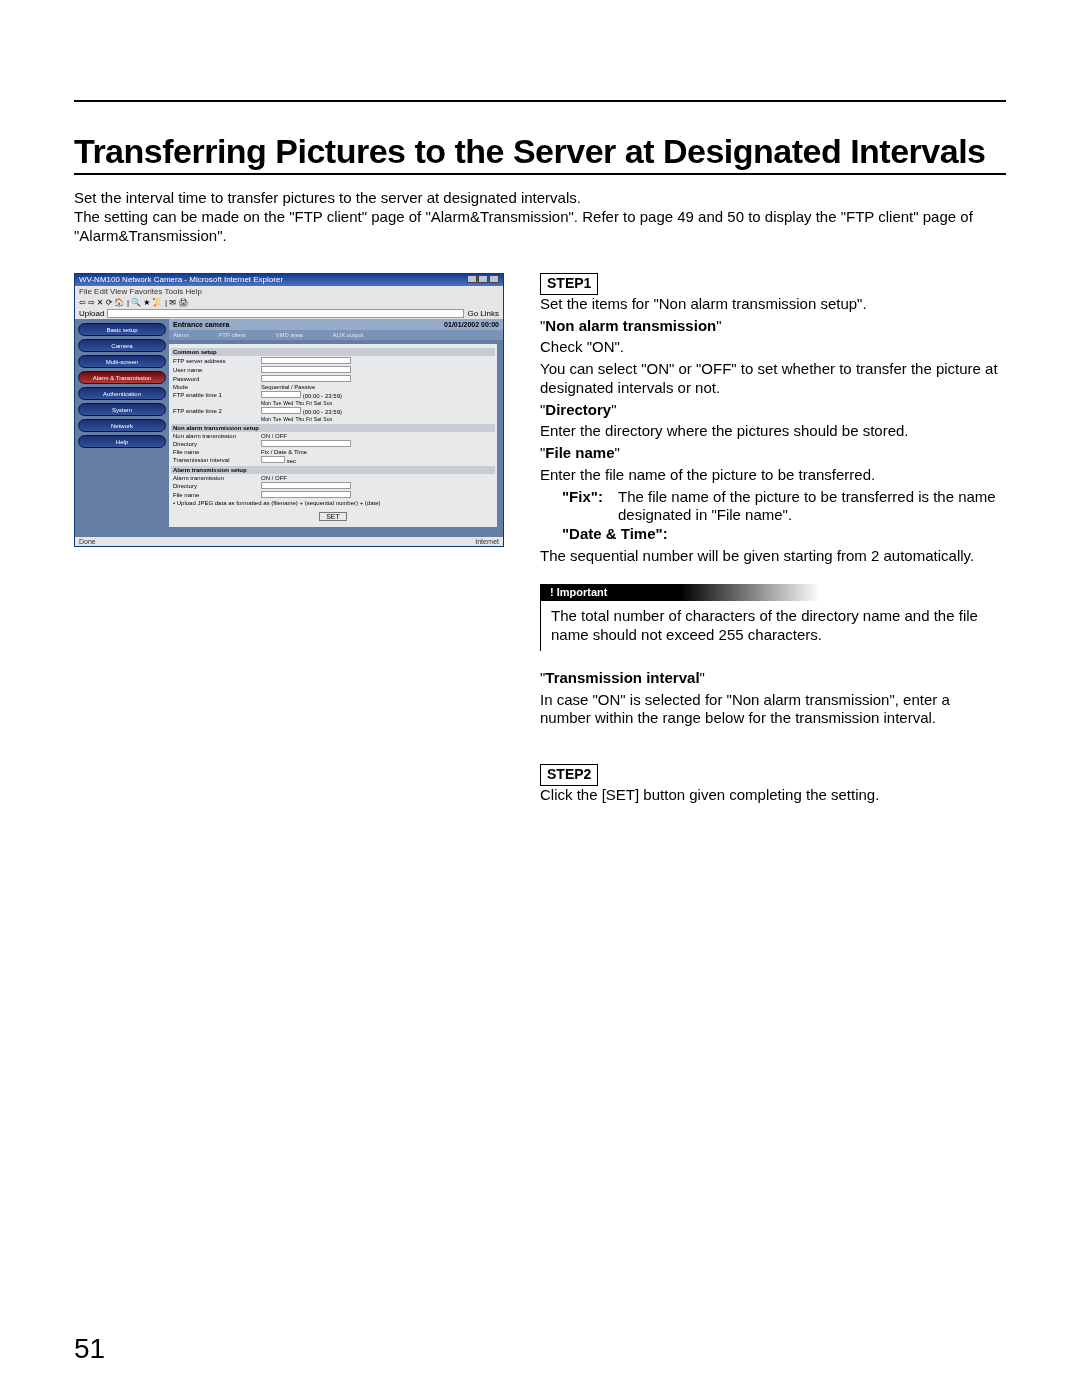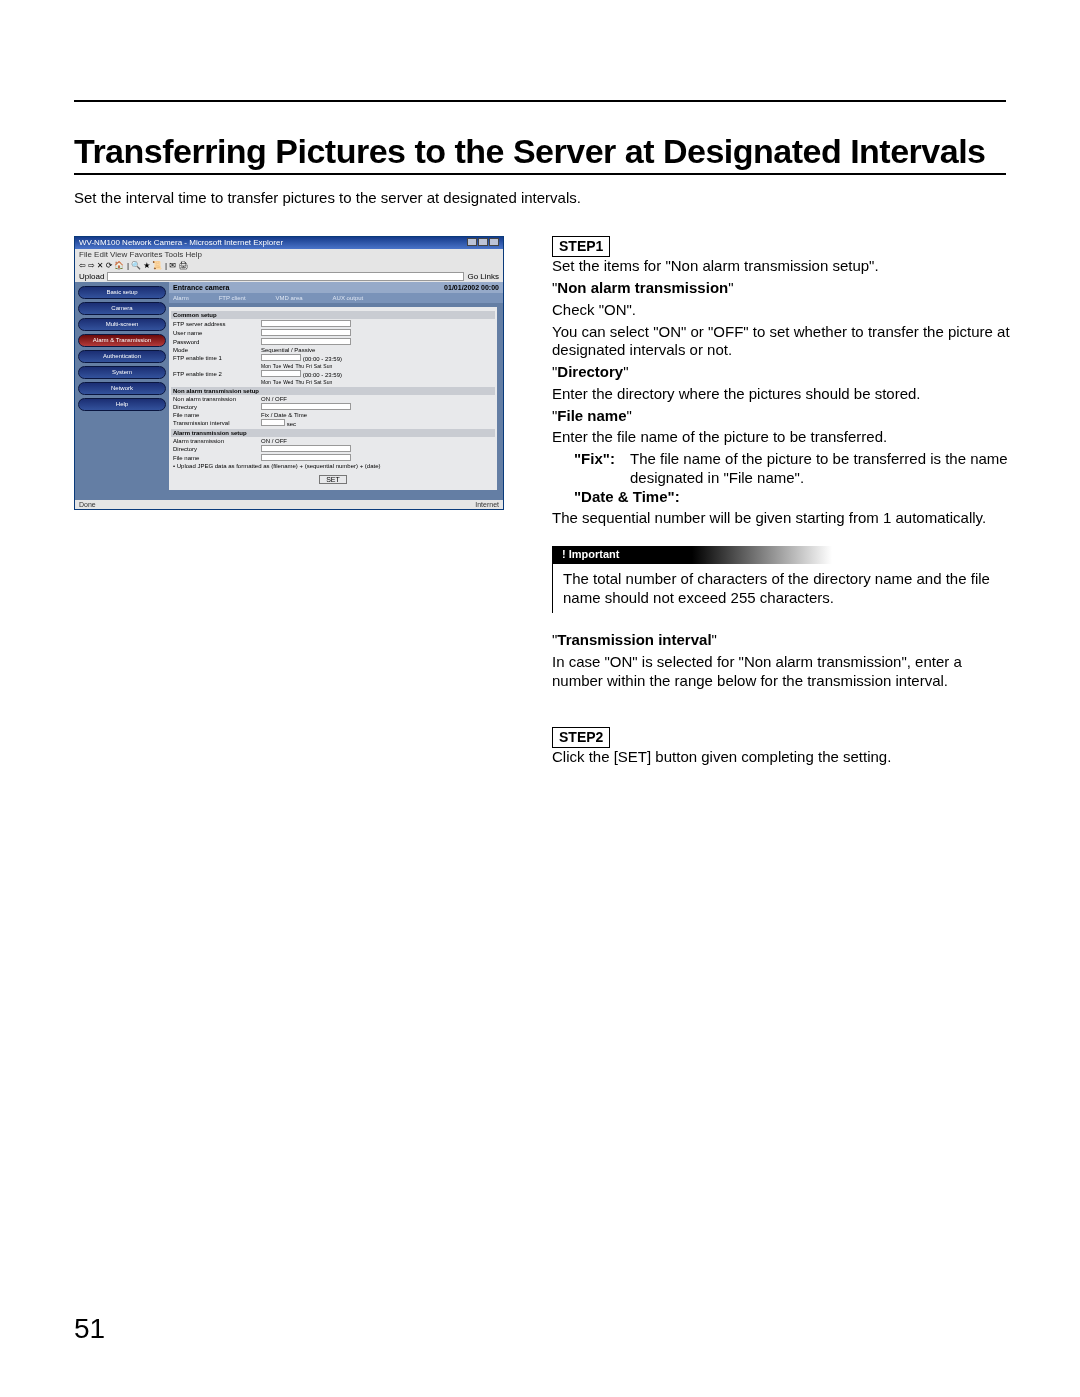--- a/index.html
+++ b/index.html
@@ -34,21 +34,21 @@
     margin: 0 0 14px 0;
   }
   .intro {
     font-size: 15px;
     line-height: 1.25;
     margin-bottom: 28px;
   }
   .columns {
     display: flex;
     align-items: flex-start;
-    gap: 48px;
+    gap: 36px;
   }
   .left-col {
     width: 430px;
     flex: 0 0 430px;
   }
   .right-col {
     width: 460px;
     flex: 0 0 460px;
     font-size: 15px;
     line-height: 1.25;
@@ -164,38 +164,39 @@
   .important-box {
     border-left: 1.5px solid #000;
     padding: 6px 4px 6px 10px;
     margin-bottom: 18px;
     width: 99%;
   }
   .section-gap { margin-top: 36px; }
   .page-num {
     position: absolute;
     left: 74px;
-    bottom: 52px;
+    bottom: 32px;
     font-size: 28px;
     font-weight: 400;
     text-align: center;
   }
 </style>
 </head>
 <body>
 
 <div class="page">
 
   <hr class="hr-top">
 
   <h1 class="heading">Transferring Pictures to the Server at Designated Intervals</h1>
   <hr class="hr-under">
 
   <div class="intro">
     <div>Set the interval time to transfer pictures to the server at designated intervals.</div>
+    <div>The setting can be made on the "FTP client" page of "Alarm&amp;Transmission". Refer to page 49 and 50 to display the "FTP client" page of "Alarm&amp;Transmission".</div>
   </div>
 
   <div class="columns">
 
     <div class="left-col">
       <div class="ie-window">
         <div class="ie-title">
           <span>WV-NM100 Network Camera - Microsoft Internet Explorer</span>
           <span class="ie-btns"><span></span><span></span><span></span></span>
         </div>
@@ -333,21 +334,21 @@
       <div class="indent-row">
         <div class="key">"Fix":</div>
         <div class="val">The file name of the picture to be transferred is the name designated in "File name".</div>
       </div>
 
       <div class="indent-key-wide">"Date &amp; Time":</div>
       <div class="indent-row">
         <div class="key nob"></div>
       </div>
 
-      <div class="para">The sequential number will be given starting from 1 automatically.</div>
+      <div class="para">The sequential number will be given starting from 2 automatically.</div>
 
       <div class="important-bar">! Important</div>
       <div class="important-box">
         <span>The total number of characters of the directory name and the file name should not exceed 255 characters.</span>
       </div>
 
       <div class="para">
         "<span class="b">Transmission interval</span>"
       </div>
       <div class="para">In case "ON" is selected for "Non alarm transmission", enter a number within the range below for the transmission interval.</div>

